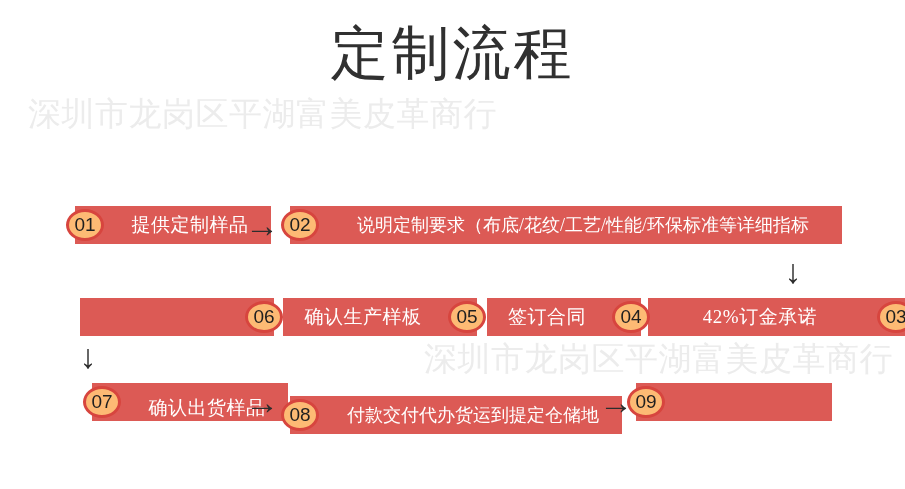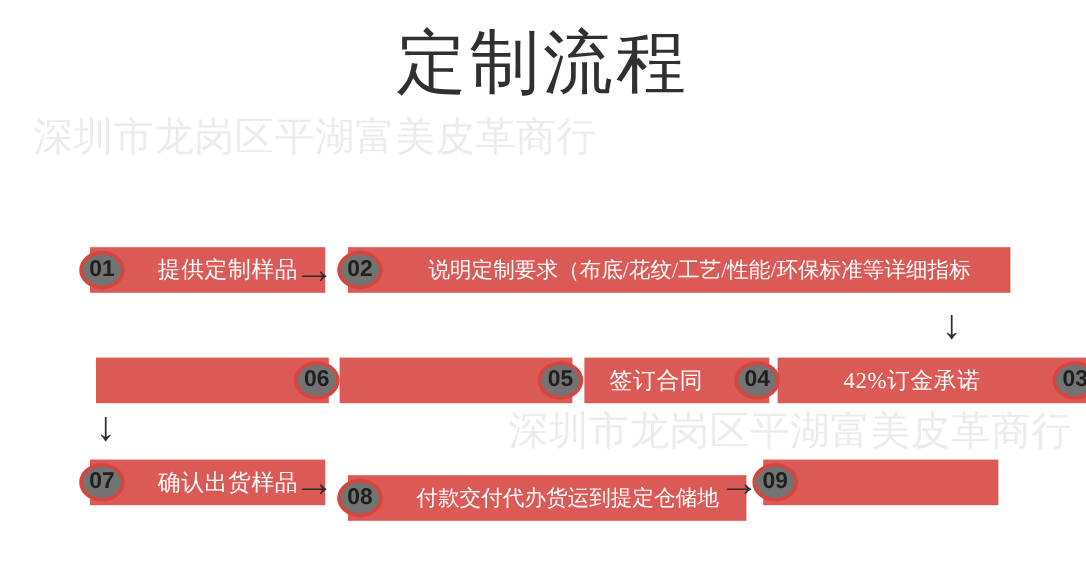--- a/index.html
+++ b/index.html
@@ -34,23 +34,23 @@
   }
   .step .label{
     color:#ffffff;font-size:19px;letter-spacing:0.5px;white-space:nowrap;font-family:Liberation Serif, serif;
   }
   .step.badge-left{padding-left:34px;}
   .step.badge-right{padding-right:34px;}
   .step.s02 .label,.step.s08 .label{font-size:18px;letter-spacing:0;}
   .badge{
     position:absolute;top:50%;transform:translateY(-50%);
     width:38px;height:32px;box-sizing:border-box;border-radius:50%;
-    background:#737373;border:3px solid var(--ring-red);
+    background:#fdba74;border:3px solid var(--ring-red);
     display:flex;align-items:center;justify-content:center;
-    font-weight:700;font-size:19px;color:var(--badge-text);
+    font-weight:400;font-size:19px;color:var(--badge-text);
     letter-spacing:0;z-index:2;
   }
   .badge-left .badge{left:-9px;}
   .badge-right .badge{right:-9px;}
   .arrow{
     position:absolute;transform:translate(-50%,-50%);
     color:var(--arrow-dark);font-size:34px;font-weight:700;line-height:1;
     pointer-events:none;
   }
 </style>
@@ -74,34 +74,35 @@
     <span class="label">说明定制要求（布底/花纹/工艺/性能/环保标准等详细指标</span>
   </div>
   <span class="arrow" style="left:793px;top:271px;">↓</span>
 
   <div class="step badge-right s06" style="left:80px;top:298px;width:160px;">
     <span class="badge">06</span>
   </div>
   <span class="arrow" style="left:261px;top:317px;">←</span>
   <div class="step badge-right s05" style="left:283px;top:298px;width:160px;">
     <span class="badge">05</span>
+    <span class="label">确认生产样板</span>
   </div>
   <span class="arrow" style="left:464px;top:317px;">←</span>
   <div class="step badge-right s04" style="left:487px;top:298px;width:120px;">
     <span class="badge">04</span>
     <span class="label">签订合同</span>
   </div>
   <span class="arrow" style="left:630px;top:317px;">←</span>
   <div class="step badge-right s03" style="left:648px;top:298px;width:224px;">
     <span class="badge">03</span>
     <span class="label">42%订金承诺</span>
   </div>
   <span class="arrow" style="left:88px;top:356px;">↓</span>
 
-  <div class="step badge-left s07" style="left:75px;top:383px;width:162px;">
+  <div class="step badge-left s07" style="left:92px;top:383px;width:162px;align-items:flex-end;">
     <span class="badge">07</span>
     <span class="label">确认出货样品</span>
   </div>
   <span class="arrow" style="left:262px;top:402px;">→</span>
   <div class="step badge-left s08" style="left:290px;top:383px;width:298px;margin-top:13px;">
     <span class="badge">08</span>
     <span class="label">付款交付代办货运到提定仓储地</span>
   </div>
   <span class="arrow" style="left:616px;top:402px;">→</span>
   <div class="step badge-left s09" style="left:636px;top:383px;width:162px;">

